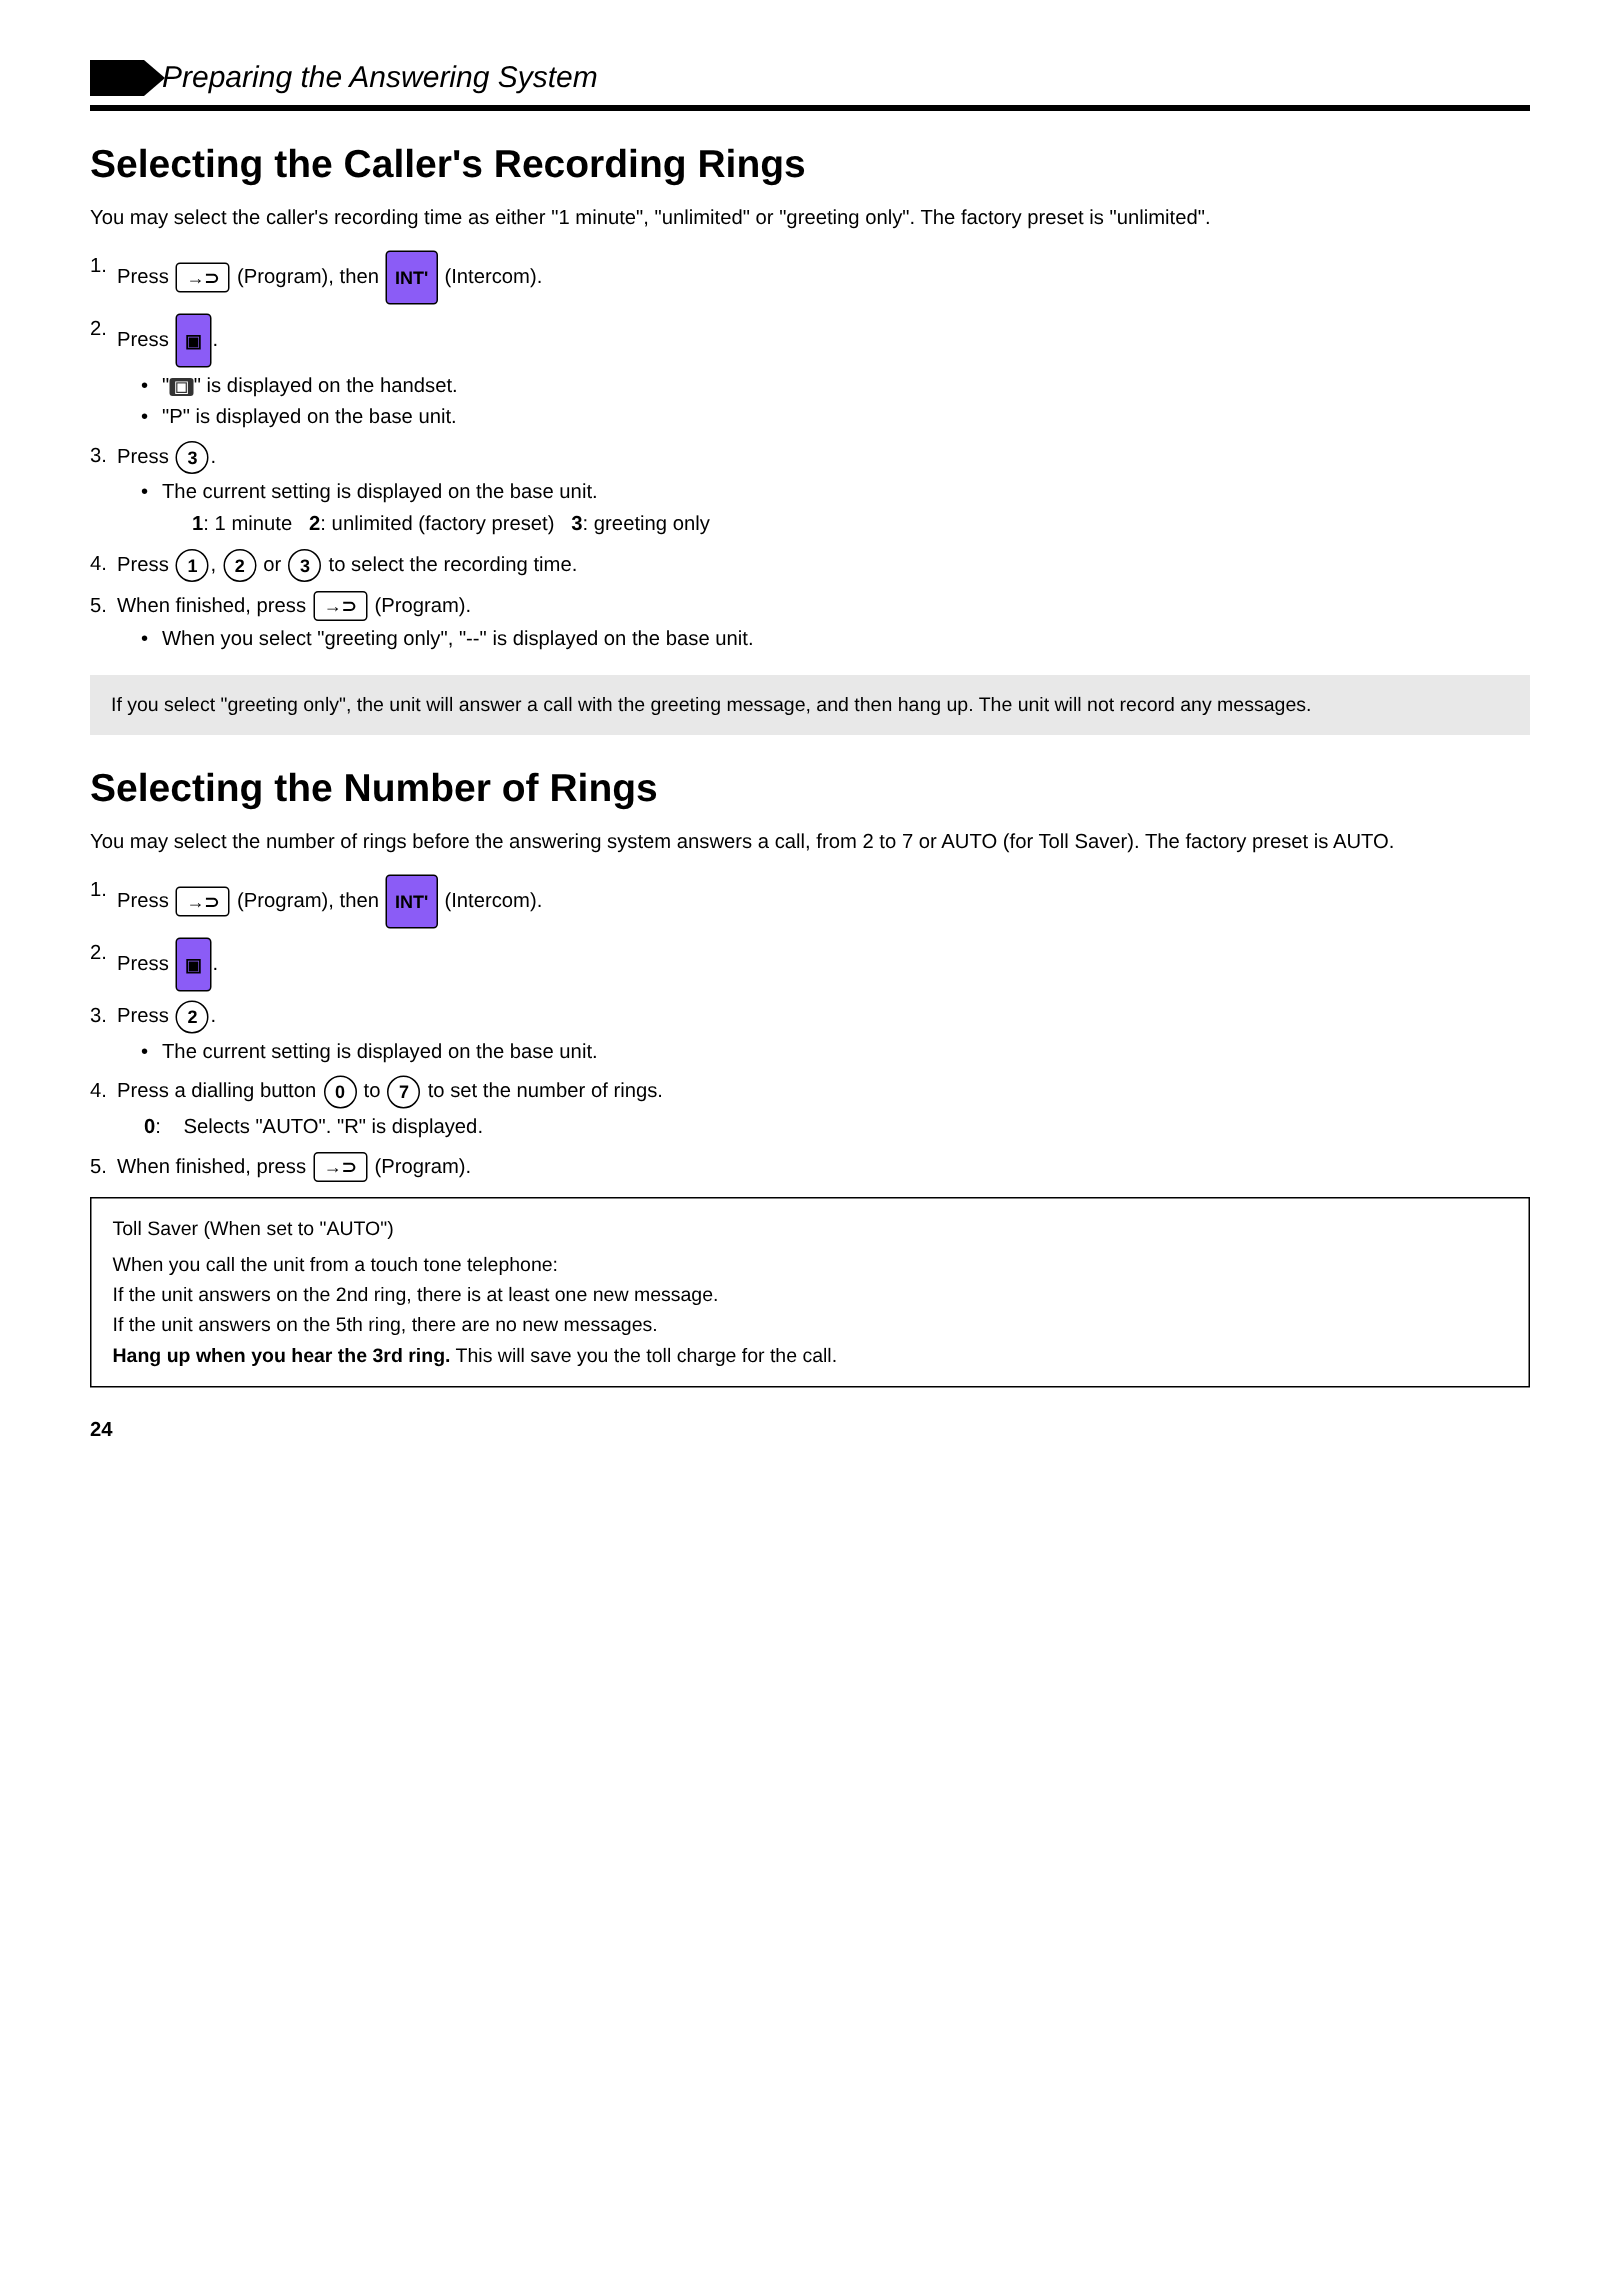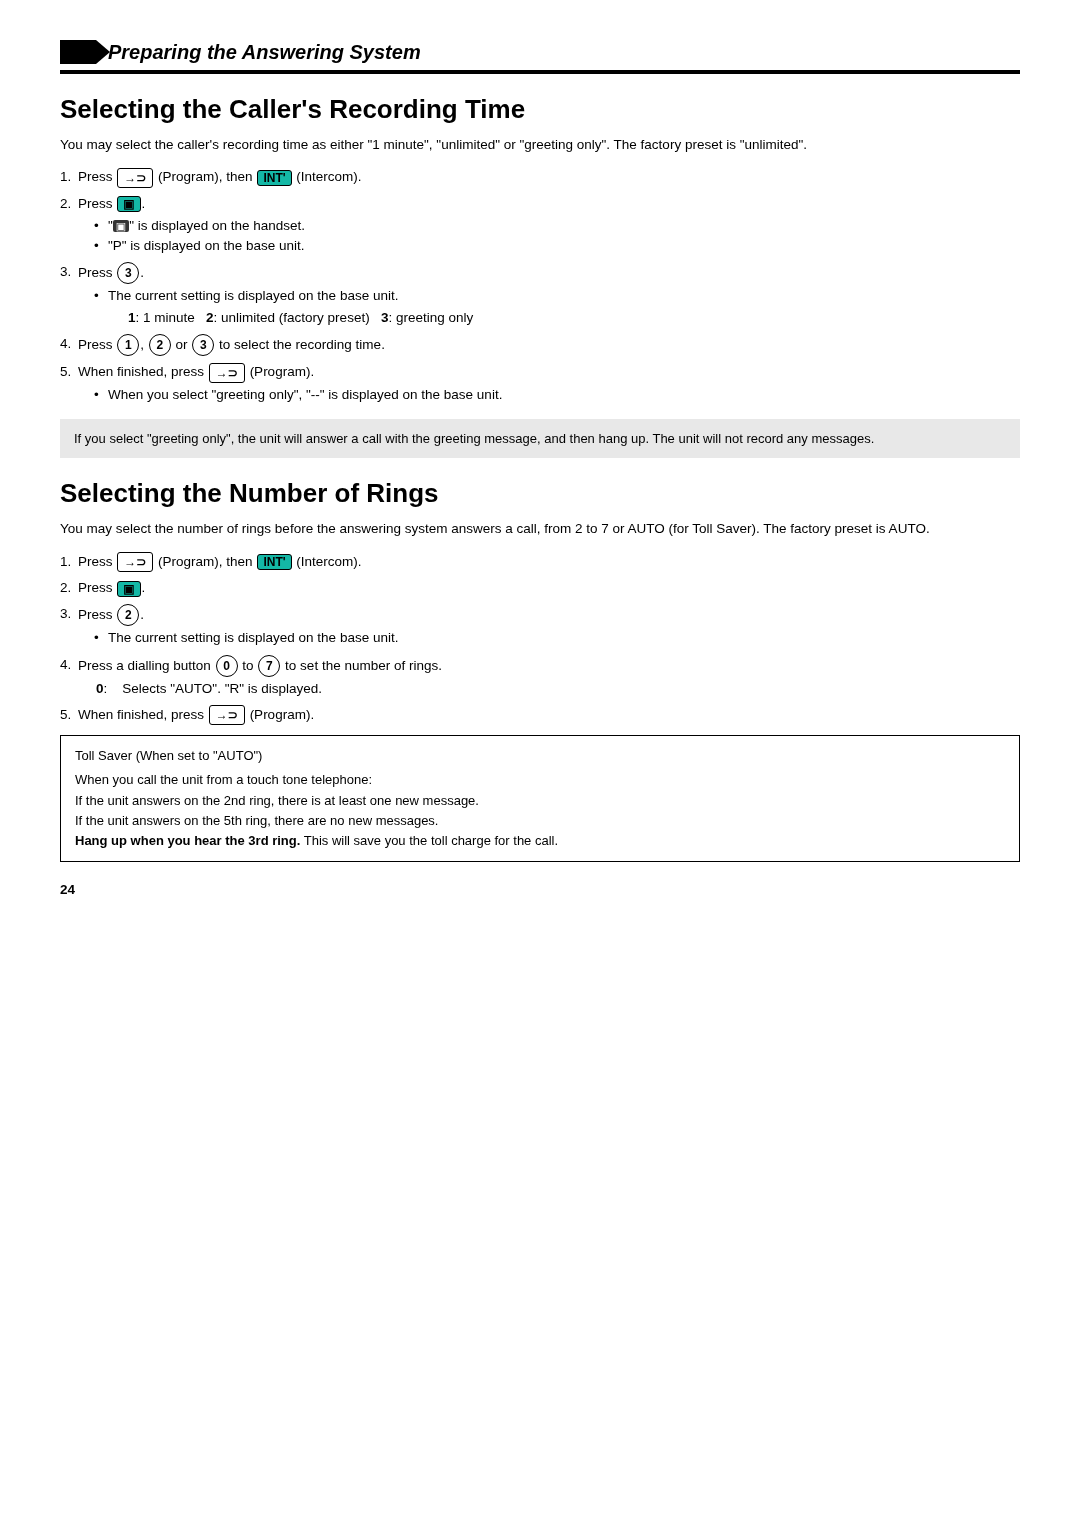--- a/index.html
+++ b/index.html
@@ -42,21 +42,21 @@
       right: -14px;
       top: 50%;
       transform: translateY(-50%);
       border-left: 14px solid #000000;
       border-top: 12px solid transparent;
       border-bottom: 12px solid transparent;
     }
 
     .header-title {
       font-size: 20px;
-      font-weight: bold;
+      font-weight: normal;
       font-style: italic;
     }
 
     .section-title {
       font-size: 26px;
       font-weight: bold;
       margin-bottom: 10px;
       margin-top: 10px;
     }
 
@@ -105,24 +105,24 @@
     .btn-icon {
       display: inline-flex;
       align-items: center;
       justify-content: center;
       border: 1.5px solid #000;
       border-radius: 3px;
       padding: 1px 5px;
       font-size: 12px;
       font-weight: bold;
       min-width: 22px;
-      height: 16px;
+      height: 36px;
       vertical-align: middle;
       margin: 0 1px;
-      background: #14b8a6;
+      background: #8b5cf6;
     }
 
     .btn-icon-round {
       display: inline-flex;
       align-items: center;
       justify-content: center;
       border: 1.5px solid #000;
       border-radius: 50%;
       font-size: 12px;
       font-weight: bold;
@@ -197,21 +197,21 @@
     }
   </style>
 </head>
 <body>
 
 <div class="header-bar">
   <div class="header-arrow"></div>
   <span class="header-title">Preparing the Answering System</span>
 </div>
 
-<div class="section-title">Selecting the Caller's Recording Time</div>
+<div class="section-title">Selecting the Caller's Recording Rings</div>
 
 <p class="intro-text">You may select the caller's recording time as either "1 minute", "unlimited" or "greeting only". The factory preset is "unlimited".</p>
 
 <div class="step">
   <span class="step-num">1.</span>
   <span class="step-content">
     Press <span class="btn-arrow">→⊃</span> (Program), then <span class="btn-icon">INT'</span> (Intercom).
   </span>
 </div>
 

